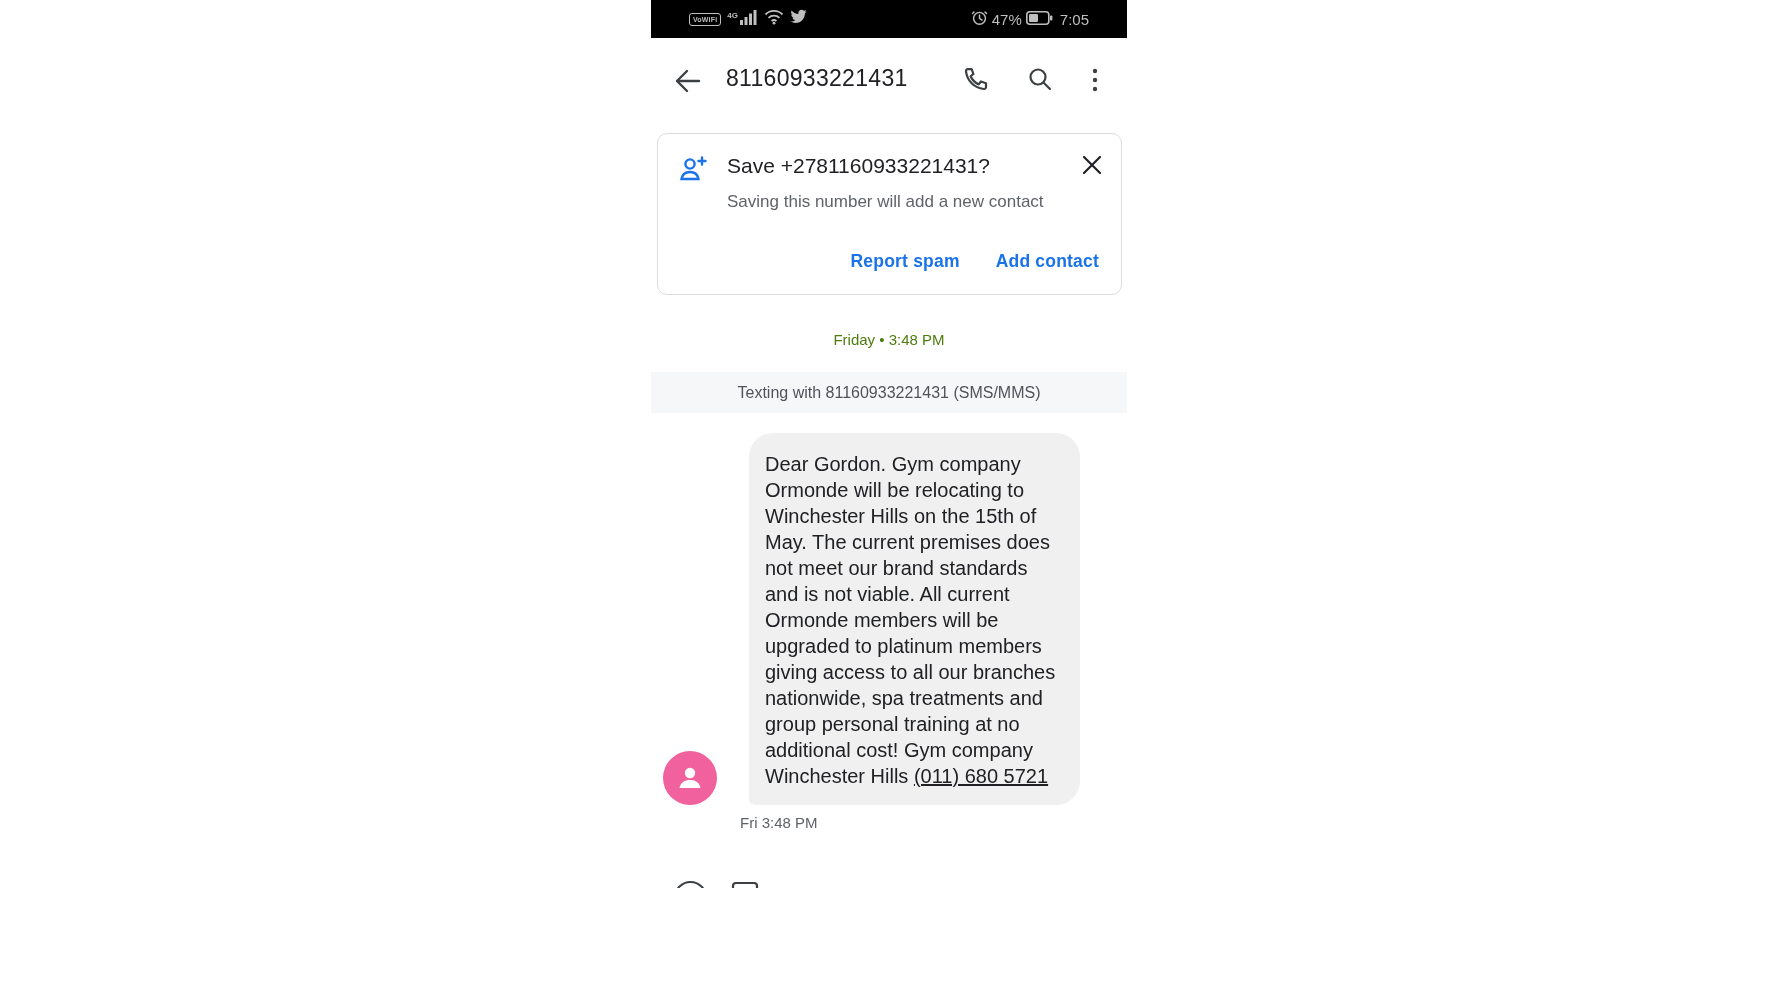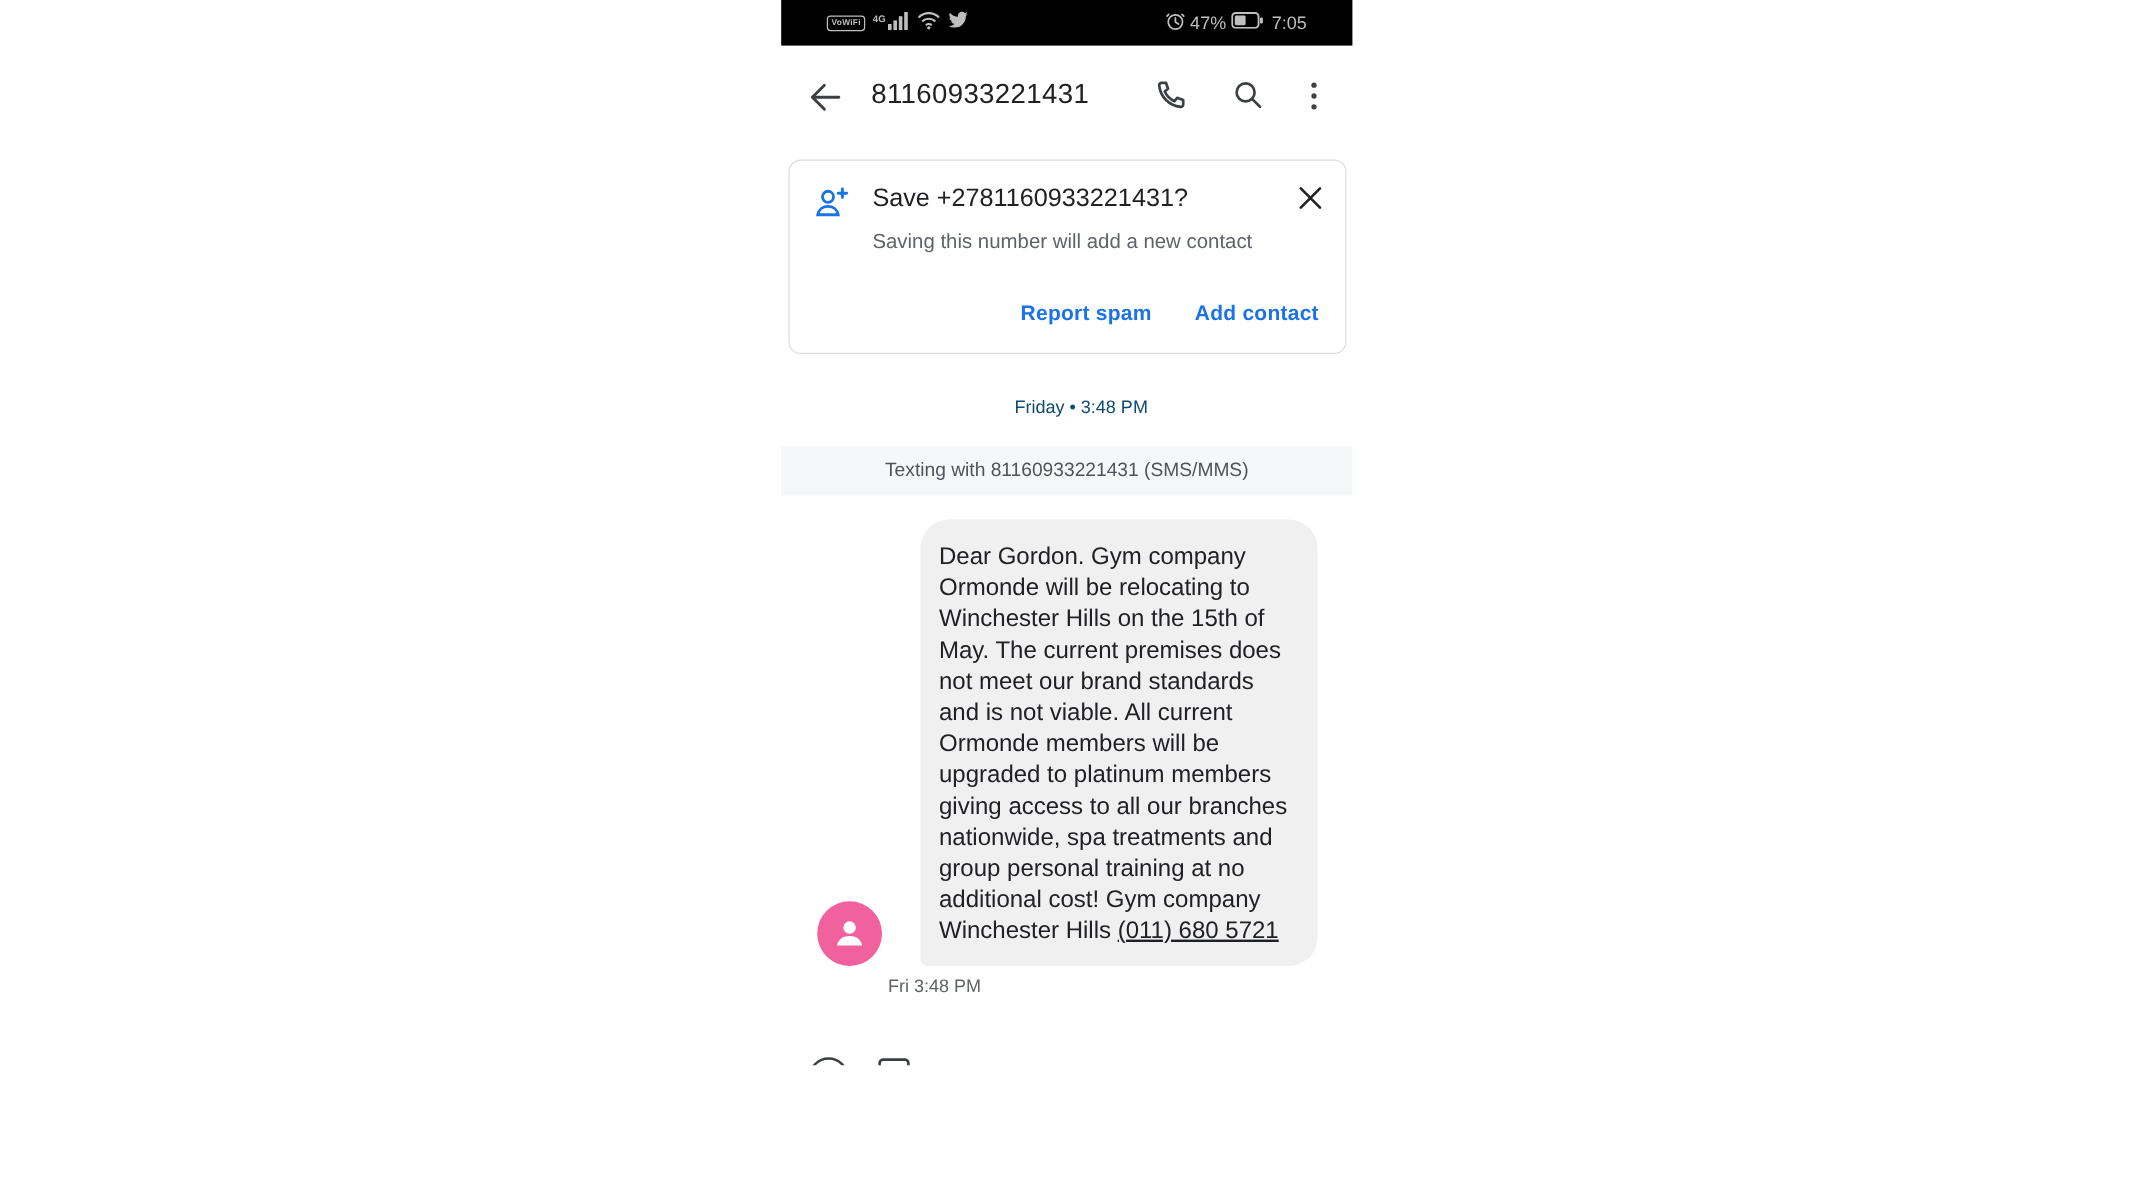--- a/index.html
+++ b/index.html
@@ -31,27 +31,27 @@
   .card { position:absolute; top:133px; left:6px; width:465px; height:162px; background:#fff;
     border:1px solid #dadce0; border-radius:10px;padding-left:44px; }
   .card-person-icon { position:absolute; left:19px; top:19px; width:32px; height:32px; }
   .card-title { position:absolute; left:69px; top:20px; font-size:21px; color:#202124; }
   .card-close { position:absolute; right:16px; top:18px; width:26px; height:26px; cursor:pointer; }
   .card-sub { position:absolute; left:69px; top:58px; font-size:17px; color:#5f6368; }
   .card-actions { position:absolute; right:22px; bottom:22px; display:flex; gap:36px; }
   .card-btn { color:#1a73e8; font-size:17.5px; font-weight:bold; letter-spacing:.2px; cursor:pointer; background:none; border:none; font-family:inherit; }
 
   
-  .date-sep { position:absolute; top:331px; left:12px; width:100%; text-align:center;
-    font-size:15px; color:#0c4a6e; }
+  .date-sep { position:absolute; top:331px; left:0; width:100%; text-align:center;
+    font-size:15px; color:#4d7c0f; }
   .banner { position:absolute; top:372px; left:0; width:100%; height:41px; background:#f6f7f9;
     display:flex; align-items:center; justify-content:center; font-size:16px; color:#50545a; }
 
   .message-area { position:absolute; top:433px; left:12px; width:452px; }
-  .msg-row { display:flex; align-items:flex-end; gap:32px;justify-content:center; }
+  .msg-row { display:flex; align-items:flex-end; gap:32px; }
   .avatar { width:54px; height:54px; border-radius:50%; background:#f0619e; flex:0 0 auto;
     display:flex; align-items:center; justify-content:center; }
   .bubble { width:331px; background:#f0f0f1; border-radius:24px 24px 24px 6px;
     padding:18px 16px 16px 16px; font-size:20px; line-height:26px; color:#202124; }
   .bubble .phone-link { text-decoration:underline; white-space:nowrap; }
   .msg-time { margin:9px 0 0 77px; font-size:15px; color:#5f6368; }
 
   
   .compose { position:absolute; top:866px; left:0; width:100%; height:62px;
     display:flex; align-items:center; }

